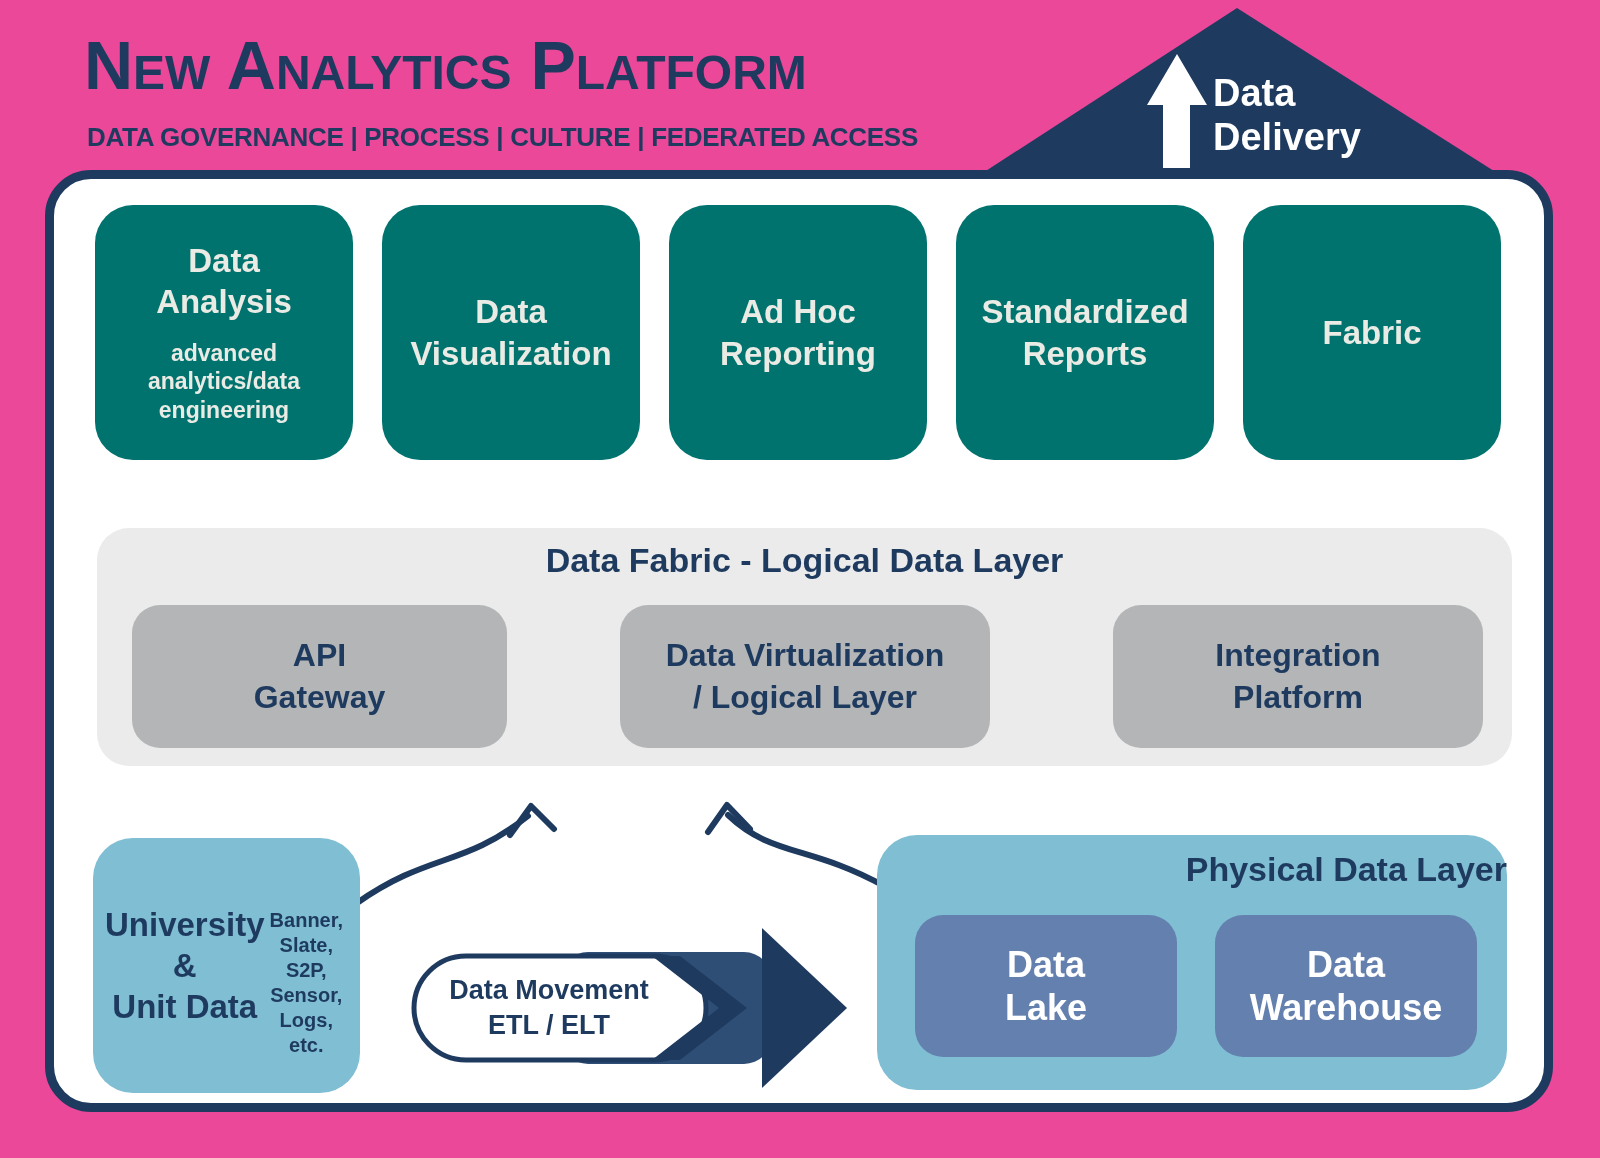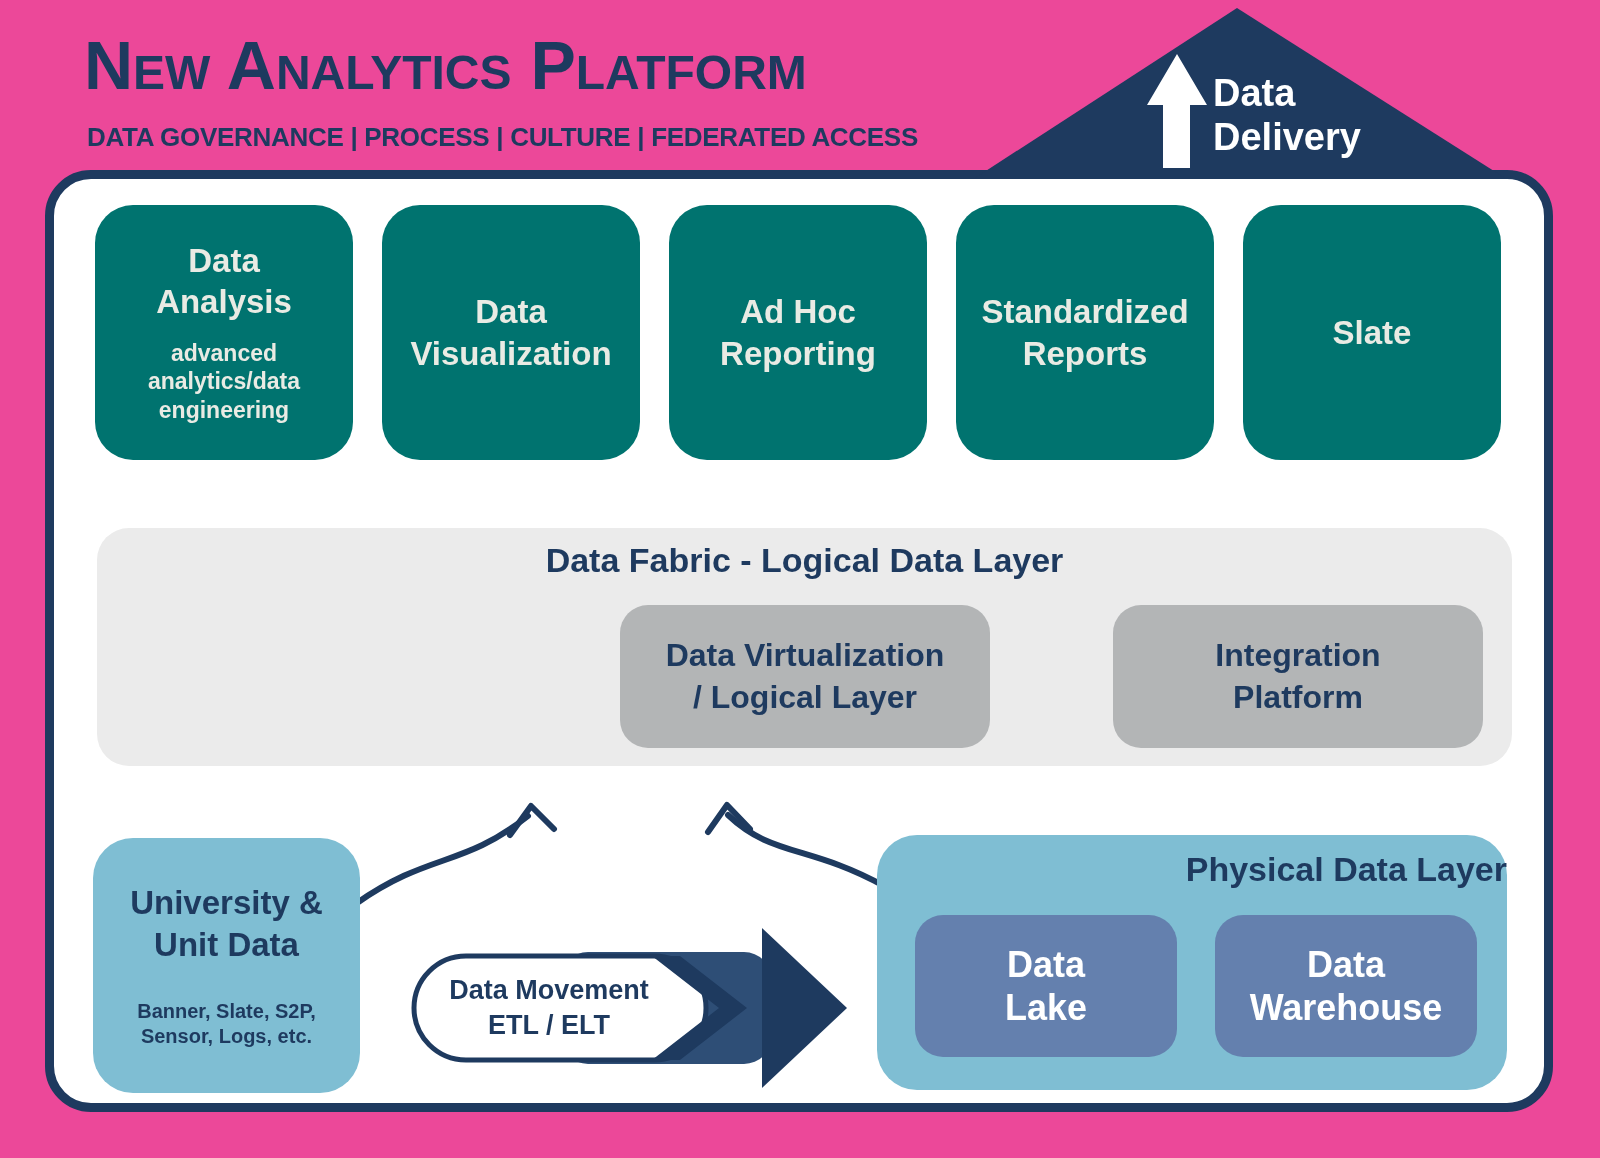--- a/index.html
+++ b/index.html
@@ -46,21 +46,21 @@
     font-weight:700;font-size:34px;color:#1e3a5f;z-index:3;
   }
   .fabric-box{
     top:605px;height:143px;border-radius:28px;background:#b3b5b6;
     display:flex;align-items:center;justify-content:center;text-align:center;
     font-weight:700;font-size:32px;line-height:1.3;color:#1e3a5f;z-index:3;
   }
   
   .sources-box{
     left:93px;top:838px;width:267px;height:255px;border-radius:40px;background:#7fbed3;
-    display:flex;flex-direction:column;align-items:center;justify-content:center;
+    display:flex;flex-direction:row;align-items:center;justify-content:center;
     text-align:center;z-index:2;padding:8px 12px;
   }
   .sources-title{font-weight:700;font-size:33px;line-height:1.25;color:#1e3a5f;}
   .sources-sub{font-weight:700;font-size:20px;line-height:1.25;color:#1e3a5f;margin-top:34px;}
   
   .movement-label{
     left:424px;top:956px;width:250px;height:104px;
     display:flex;align-items:center;justify-content:center;text-align:center;
     font-weight:700;font-size:27px;line-height:1.3;color:#1e3a5f;z-index:4;
   }
@@ -123,25 +123,27 @@
   </div>
   <div class="abs teal-box" style="left:669px;">
     <div class="teal-title prewrap">Ad Hoc
 Reporting</div>
   </div>
   <div class="abs teal-box" style="left:956px;align-items:center;">
     <div class="teal-title prewrap">Standardized
 Reports</div>
   </div>
   <div class="abs teal-box" style="left:1243px;">
-    <div class="teal-title prewrap">Slate</div>
+    <div class="teal-title prewrap">Fabric</div>
   </div>
 
   <div class="abs fabric-panel"></div>
   <div class="abs fabric-title">Data Fabric - Logical Data Layer</div>
+  <div class="abs fabric-box prewrap" style="left:132px;width:375px;">API
+Gateway</div>
   <div class="abs fabric-box prewrap" style="left:620px;width:370px;">Data Virtualization
 / Logical Layer</div>
   <div class="abs fabric-box prewrap" style="left:1113px;width:370px;">Integration
 Platform</div>
 
   <div class="abs sources-box">
     <div class="sources-title prewrap">University &amp;
 Unit Data</div>
     <div class="sources-sub prewrap">Banner, Slate, S2P,
 Sensor, Logs, etc.</div>

